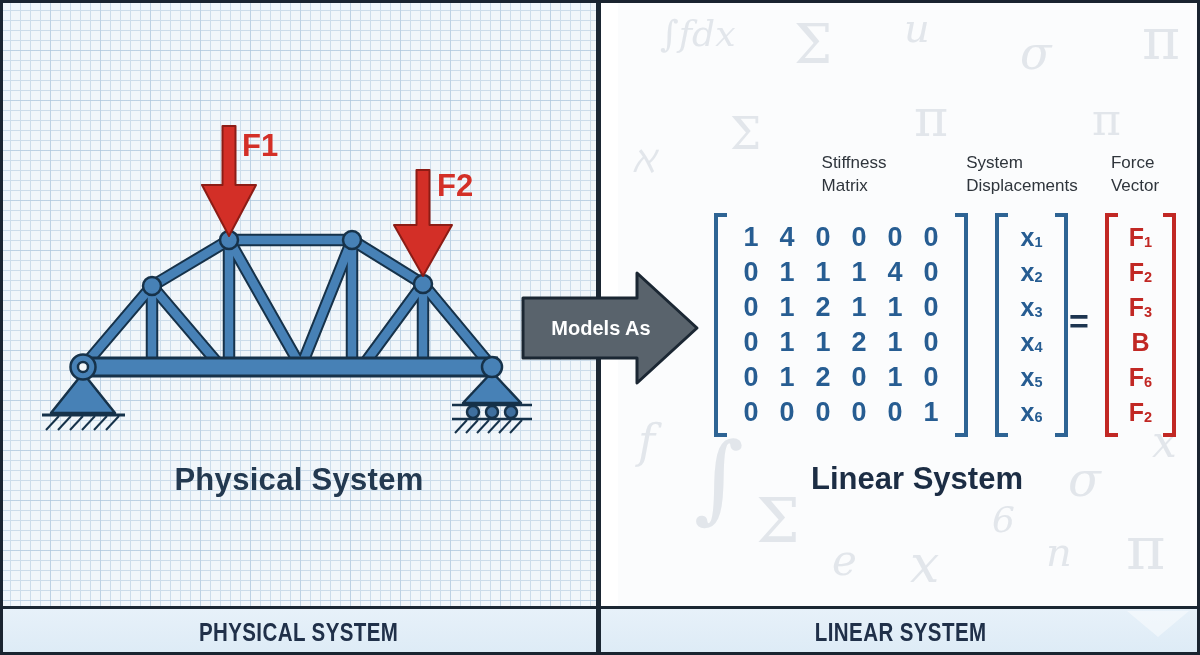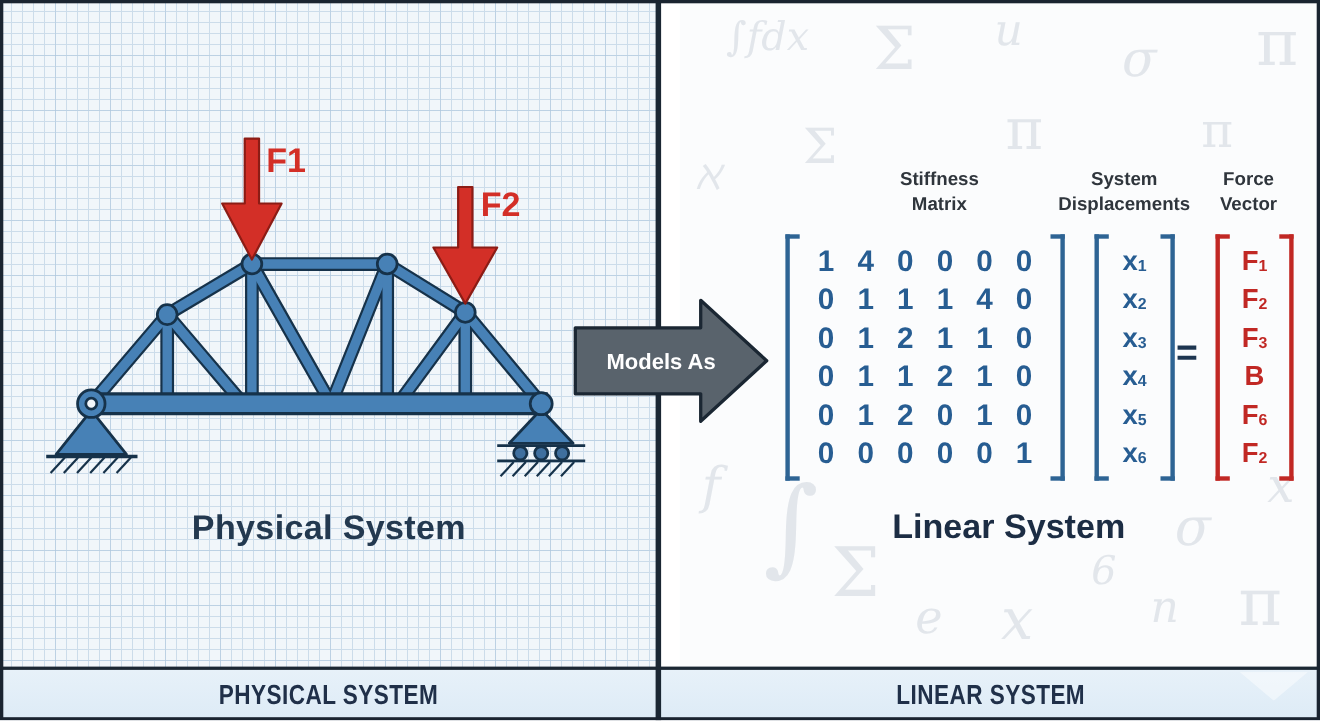--- a/index.html
+++ b/index.html
@@ -69,22 +69,22 @@
   .s11{left:138px;top:490px;font-size:62px;}
   .s12{left:214px;top:540px;font-size:42px;}
   .s13{left:292px;top:538px;font-size:52px;}
   .s14{left:374px;top:502px;font-size:36px;}
   .s15{left:450px;top:455px;font-size:48px;}
   .s16{left:428px;top:532px;font-size:40px;}
   .s17{left:508px;top:518px;font-size:60px;}
   .s18{left:534px;top:420px;font-size:44px;}
 
   .col-label{position:absolute;top:152px;transform:translateX(-50%);
-    white-space:pre-line;text-align:center;font-size:17px;line-height:1.35;
-    color:#2f353c;font-weight:700;}
+    white-space:pre-line;font-size:17px;line-height:1.35;
+    color:#2f353c;font-weight:400;}
   .l-stiff{left:236px;}
   .l-unk{left:404px;}
   .l-force{left:517px;}
 
   .matrix{position:absolute;top:213px;display:flex;align-items:stretch;height:224px;}
   .stiff{left:96px;}
   .xvec{left:377px;}
   .fvec{left:487px;}
   .br{width:13px;height:224px;border:4px solid var(--bracket-blue);}
   .br-l{border-right:none;margin-right:6px;}

